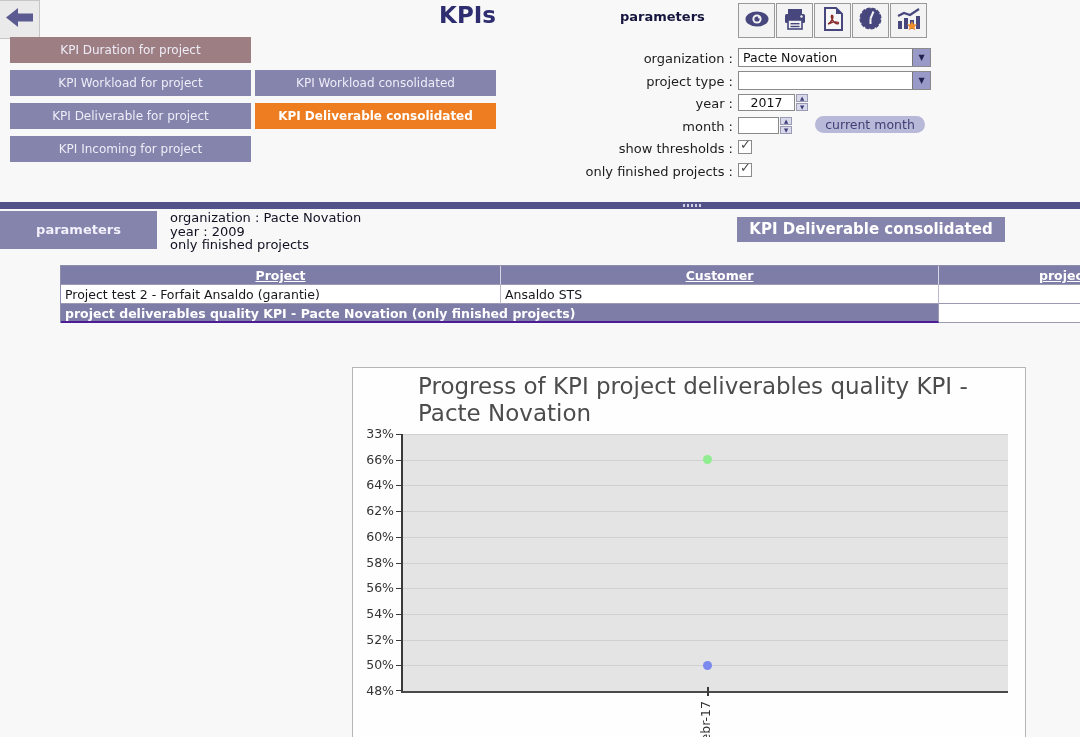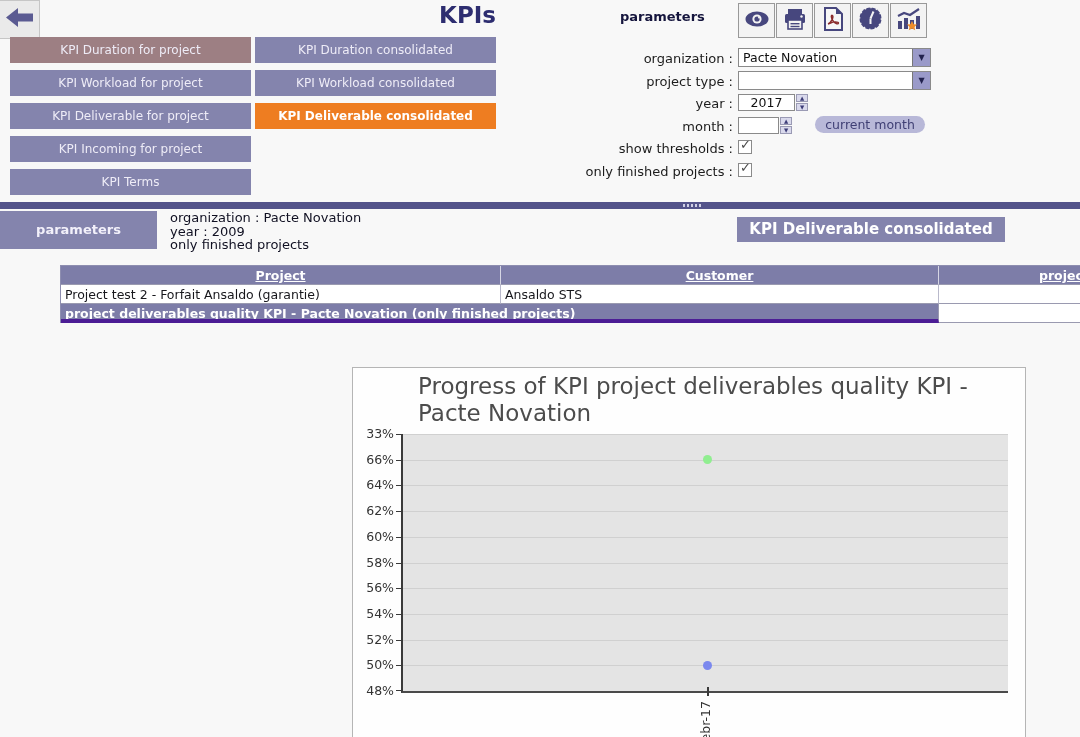--- a/index.html
+++ b/index.html
@@ -58,21 +58,21 @@
 
   
   .ptable{position:absolute;left:60px;top:265px;width:1210px;border-top:1px solid #8e8eb0;border-left:1px solid #8e8eb0;}
   .trow{display:flex;height:19px;line-height:19px;font-size:12.5px;}
   .tcell{box-sizing:border-box;border-right:1px solid #b9b9cb;border-bottom:1px solid #9a9ab0;overflow:hidden;white-space:nowrap;}
   .c1{width:440px;} .c2{width:438px;} .c3{width:322px;}
   .thead .tcell{background:var(--accent-deep,#7d7da8);color:#fff;font-weight:bold;text-align:center;border-right:1px solid #d6d6e4;text-decoration:underline;}
   .thead .c3{text-align:left;padding-left:100px;}
   .tdata .tcell{background:#fff;color:#17171c;padding-left:4px;text-align:left;}
   .tband .band{width:878px;background:var(--accent-deep,#7d7da8);color:#fff;font-weight:bold;padding-left:4px;
-    box-sizing:border-box;border-right:1px solid #9a9ab0;border-bottom:4px solid #4c1d95;overflow:hidden;white-space:nowrap;}
+    box-sizing:border-box;border-right:1px solid #9a9ab0;border-bottom:2px solid #4c1d95;overflow:hidden;white-space:nowrap;}
   .tband .c3{background:#fff;}
 
   
   .chart-box{position:absolute;left:352px;top:367px;width:672px;height:385px;background:#fefefe;border:1px solid #b5b5b5;}
   .chart-title{position:absolute;left:65px;top:5px;font-size:23px;color:#4c4c4c;line-height:27px;}
   .plot{position:absolute;left:48px;top:66px;width:605px;height:257px;background:#e4e4e4;
     border-left:2px solid #3a3a3a;border-bottom:2px solid #4a4a4a;}
   .gline{position:absolute;left:0;width:605px;height:1px;background:#d0d0d0;}
   .ytick{position:absolute;left:-7px;width:7px;height:1px;background:#3a3a3a;}
   .ylab{position:absolute;left:0;width:41px;height:16px;line-height:16px;text-align:right;
@@ -90,27 +90,25 @@
   <div class="back-btn">
     <span>
       <svg width="27" height="19" viewBox="0 0 27 19">
           <path d="M12 0 L12 5.5 L27 5.5 L27 13.5 L12 13.5 L12 19 L0 9.5 Z" fill="#5b5b92"></path>
         </svg>
     </span>
   </div>
   <div class="page-title">KPIs</div>
 
   <div class="kpi-btn mauve" style="left:10px;top:37px">KPI Duration for project</div>
-  <div class="kpi-btn" style="left:255px;top:37px">KPI Duration consolidated</div>
   <div class="kpi-btn" style="left:10px;top:70px">KPI Workload for project</div>
   <div class="kpi-btn" style="left:255px;top:70px">KPI Workload consolidated</div>
   <div class="kpi-btn" style="left:10px;top:103px">KPI Deliverable for project</div>
   <div class="kpi-btn active" style="left:255px;top:103px">KPI Deliverable consolidated</div>
   <div class="kpi-btn" style="left:10px;top:136px">KPI Incoming for project</div>
-  <div class="kpi-btn" style="left:10px;top:169px">KPI Terms</div>
 
   <div class="params-label">parameters</div>
 
   <div class="tool-btn" style="left:738px">
     <span>
       <svg width="26" height="22" viewBox="0 0 26 22">
           <ellipse cx="13" cy="11" rx="11.5" ry="7.5" fill="#47477e"></ellipse>
           <circle cx="13" cy="11" r="4.6" fill="#f3f3f3"></circle>
           <circle cx="13" cy="11" r="2.6" fill="#47477e"></circle>
           <circle cx="15" cy="9.4" r="1" fill="#f3f3f3"></circle>

